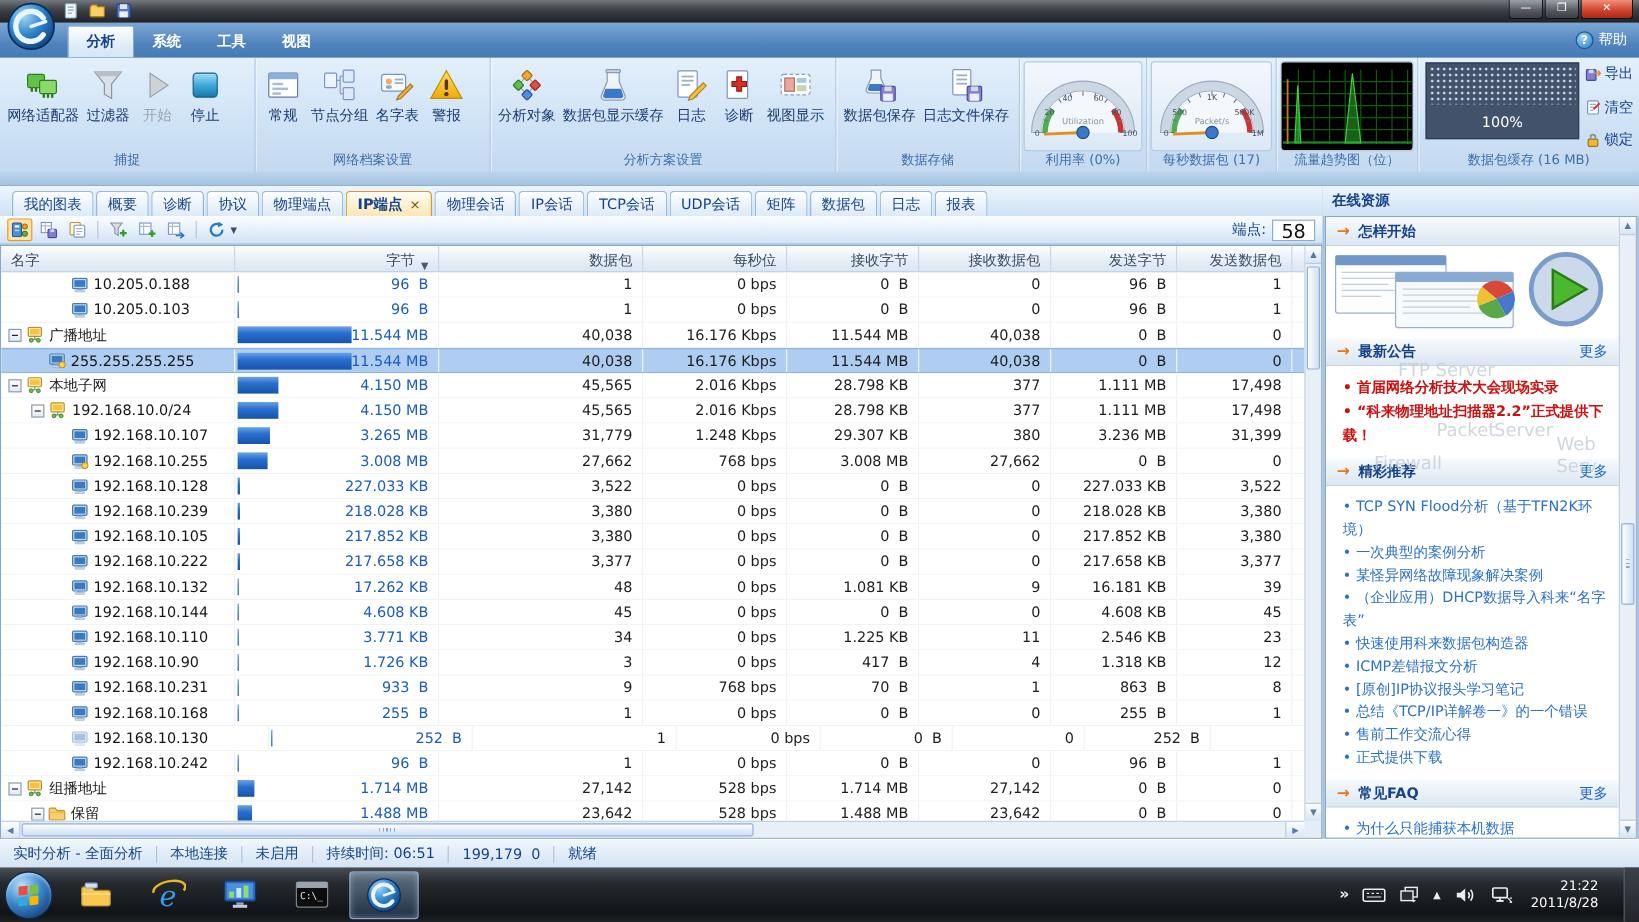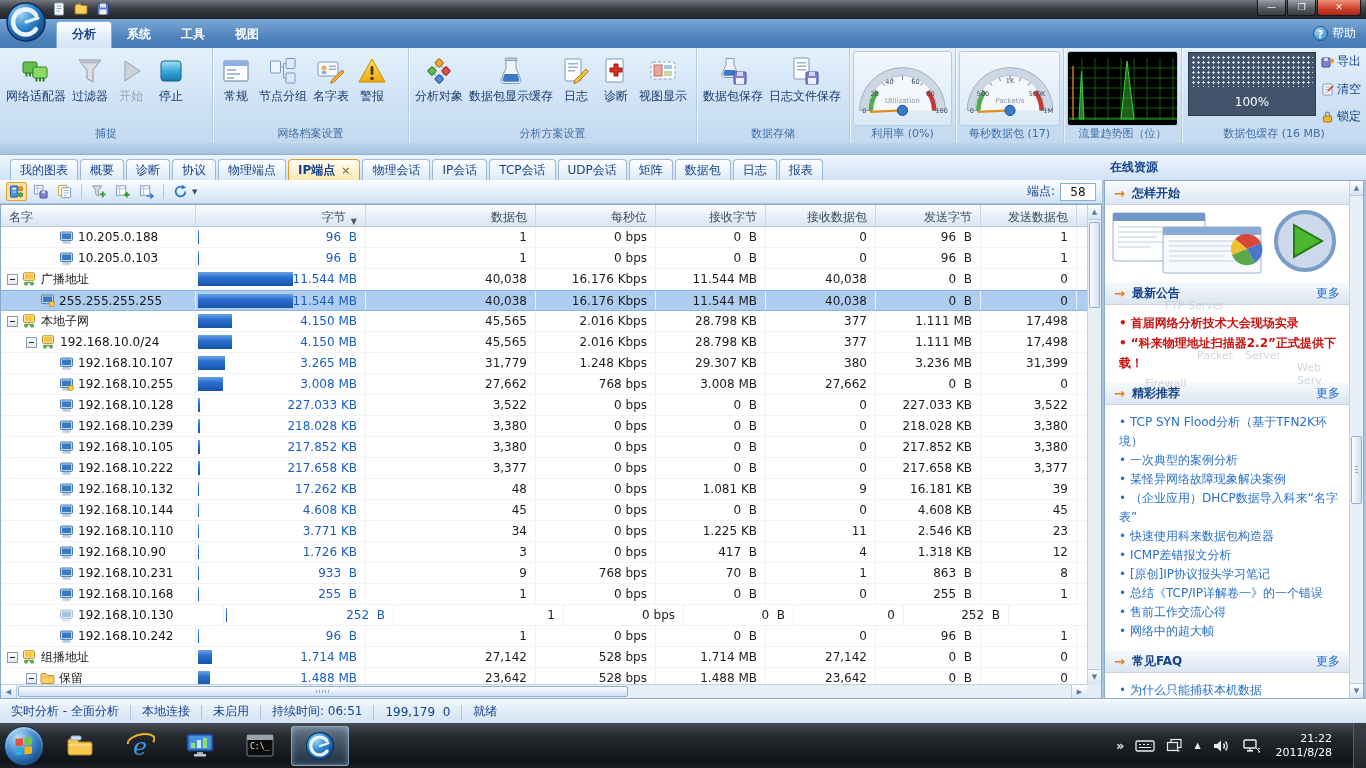--- a/index.html
+++ b/index.html
@@ -77,21 +77,21 @@
   .toolbar { height:24px; flex:none; display:flex; align-items:center; padding:0 6px; gap:3px;
     background:linear-gradient(#fbfdff,#ddebf8 70%,#cfe2f4); border-bottom:1px solid #a8c4e0; }
   .tico { width:21px; height:19px; display:flex; align-items:center; justify-content:center;
     border:1px solid transparent; border-radius:2px; }
   .tico svg { width:15px; height:15px; }
   .tico.on { background:#ffe2a8; border-color:#e0a030; }
   .tsep { width:1px; height:15px; background:#b4c8dc; margin:0 3px; }
   .tdrop { font-size:7px; color:#446; margin-left:-2px; }
   .endpoint { margin-left:auto; display:flex; align-items:center; gap:5px; font-size:12px; color:#15428b; }
   .epbox { width:36px; height:18px; background:#fff; border:1px solid #8aaed0; text-align:center;
-    font-size:12px; color:#111; line-height:17px; }
+    font-size:16px; color:#111; line-height:17px; }
 
   
   .tablewrap { flex:1; min-height:0; position:relative; background:#fff; border:1px solid #86a9cc; overflow:hidden; }
   .thead { display:flex; height:22px; background:linear-gradient(#fdfeff,#e7eff8 55%,#d9e6f3);
     border-bottom:1px solid #b9c9dc; margin-right:14px; }
   .hcell { flex:none; display:flex; align-items:flex-end; padding:0 8px; font-size:12px; color:#3a4a5c;
     border-right:1px solid #c9d7e7; white-space:nowrap; overflow:hidden; }
   .hcell.r { justify-content:flex-end; }
   .sortarrow { font-size:8px; margin-left:5px; color:#4a5a6a; }
   .tbody { position:absolute; left:0; right:14px; top:22px; bottom:14px; overflow:hidden; }
@@ -139,21 +139,21 @@
     background:linear-gradient(#f7fafd,#dbe6f1); border-top:1px solid #fff; border-bottom:1px solid #c6d2e0; }
   .secarrow { color:#e87818; font-weight:bold; font-size:13px; }
   .sectitle { flex:1; font-size:12px; font-weight:bold; color:#15428b; }
   .secmore { font-size:12px; color:#1a66cc; }
   .howto { height:76px; position:relative; overflow:hidden; }
   .sblist { list-style:none; padding:8px 8px 8px 14px; }
   .sblist li { font-size:12px; line-height:19px; }
   .sblist li::before { content:"•  "; }
   .redlist li { color:#cc1111; font-weight:bold; line-height:20px; }
   .bluelist li { color:#2a70c8; }
-  .wmark { position:absolute; font-size:11px; color:#c4ccd6; opacity:.8; }
+  .wmark { position:absolute; font-size:15px; color:#c4ccd6; opacity:.8; }
   .sbscroll { position:absolute; top:0; right:0; bottom:0; width:14px; background:#e9eff7; border-left:1px solid #c2d2e4; }
   .sbthumb { position:absolute; left:1px; right:1px; top:255px; height:68px;
     background:linear-gradient(90deg,#fdfeff,#cfe0f4); border:1px solid #90b0d8; border-radius:2px; }
   .sbthumb::after { content:""; position:absolute; top:50%; left:3px; right:3px; height:8px; margin-top:-4px;
     background:repeating-linear-gradient(#8aa8cc 0 1px,transparent 1px 3px); }
 
   
   .statusbar { height:24px; flex:none; display:flex; align-items:center;
     background:linear-gradient(#f0f6fc,#d3e3f4); border-top:1px solid #fff; font-size:12px; color:#15428b; }
   .sseg { padding:0 11px; white-space:pre; }
@@ -1285,21 +1285,21 @@
           <ul class="sblist bluelist" id="list2">
               <li>TCP SYN Flood分析（基于TFN2K环境）</li>
               <li>一次典型的案例分析</li>
               <li>某怪异网络故障现象解决案例</li>
               <li>（企业应用）DHCP数据导入科来“名字表”</li>
               <li>快速使用科来数据包构造器</li>
               <li>ICMP差错报文分析</li>
               <li>[原创]IP协议报头学习笔记</li>
               <li>总结《TCP/IP详解卷一》的一个错误</li>
               <li>售前工作交流心得</li>
-              <li>网络中的超大帧</li>
+              <li>正式提供下载</li>
             </ul>
 
           <div class="sechead">
             <span class="secarrow">→</span>
             <span class="sectitle">常见FAQ</span>
             <span class="secmore">更多</span>
           </div>
           <ul class="sblist bluelist" id="list3">
               <li>为什么只能捕获本机数据</li>
             </ul>

